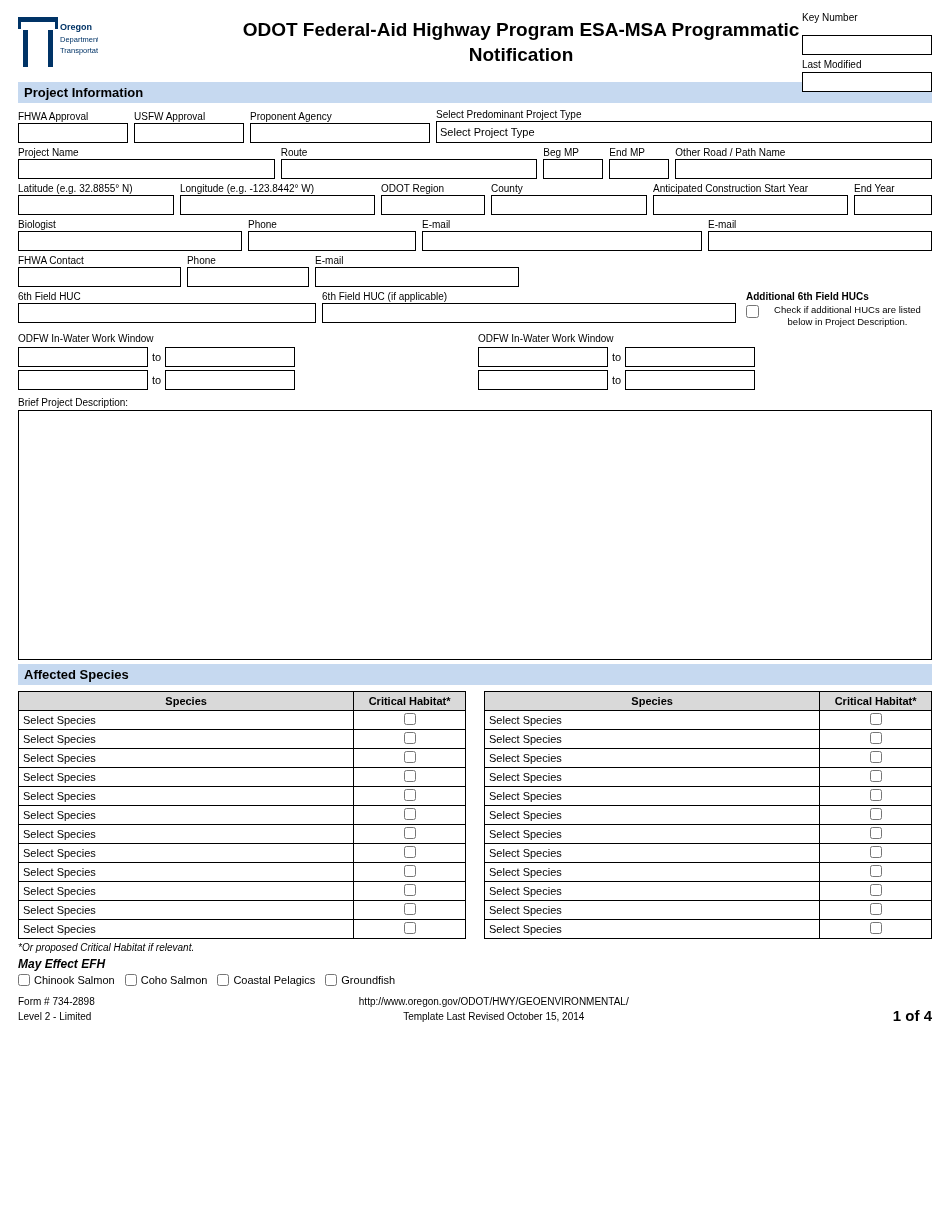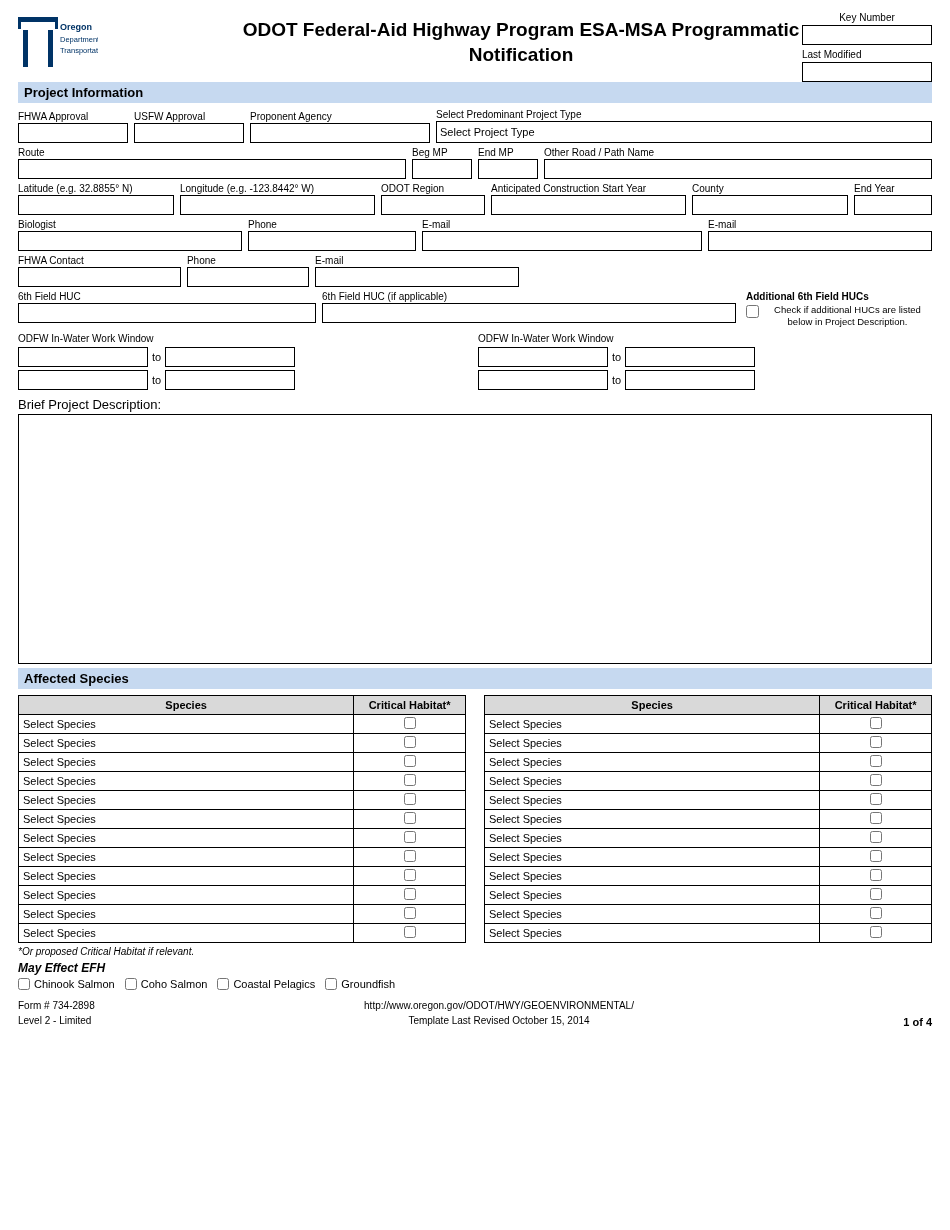--- a/index.html
+++ b/index.html
@@ -43,22 +43,21 @@
     }
     .key-number-box {
       position: absolute;
       right: 0;
       top: 0;
       width: 130px;
       font-size: 10px;
     }
     .key-number-box .kn-label {
       font-size: 10px;
-      margin-bottom: 2px;
-      text-align: center;
+      margin-bottom: 12px;
     }
     .key-number-box .kn-field {
       border: 1px solid #000;
       height: 20px;
       width: 100%;
       margin-bottom: 4px;
     }
     .key-number-box .lm-label {
       font-size: 10px;
       margin-bottom: 2px;
@@ -253,34 +252,34 @@
       font-size: 10px;
     }
     .page-footer .left {
       line-height: 1.5;
     }
     .page-footer .center {
       text-align: center;
       line-height: 1.5;
     }
     .page-footer .right {
-      font-size: 11px;
+      font-size: 15px;
       font-weight: bold;
       text-align: right;
     }
 
     
     .divider {
       width: 6px;
       background: transparent;
       flex-shrink: 0;
     }
 
     .brief-desc-label {
-      font-size: 13px;
+      font-size: 10px;
       margin-bottom: 2px;
     }
   </style>
 </head>
 <body>
 
 <div class="page">
 
   <div class="header">
 
@@ -338,20 +337,24 @@
     <div class="form-field" style="flex:1;">
       <label>Select Predominant Project Type</label>
       <select class="select-project-type">
         <option>Select Project Type</option>
       </select>
     </div>
   </div>
 
   <div class="form-row">
     <div class="form-field" style="flex:2;">
+      <label>Project Name</label>
+      <input type="text" style="">
+    </div>
+    <div class="form-field" style="flex:2;">
       <label>Route</label>
       <input type="text" style="">
     </div>
     <div class="form-field" style="flex:0 0 60px;">
       <label>Beg MP</label>
       <input type="text" style="">
     </div>
     <div class="form-field" style="flex:0 0 60px;">
       <label>End MP</label>
       <input type="text" style="">
@@ -368,26 +371,26 @@
       <input type="text" style="">
     </div>
     <div class="form-field" style="flex:1.5;">
       <label>Longitude (e.g. -123.8442° W)</label>
       <input type="text" style="">
     </div>
     <div class="form-field" style="flex:0.8;">
       <label>ODOT Region</label>
       <input type="text" style="">
     </div>
+    <div class="form-field" style="flex:1.2;">
+      <label>County</label>
+      <input type="text" style="">
+    </div>
     <div class="form-field" style="flex:1.5;">
       <label>Anticipated Construction Start Year</label>
-      <input type="text" style="">
-    </div>
-    <div class="form-field" style="flex:1.2;">
-      <label>County</label>
       <input type="text" style="">
     </div>
     <div class="form-field" style="flex:0.6;">
       <label>End Year</label>
       <input type="text" style="">
     </div>
   </div>
 
   <div class="form-row">
     <div class="form-field" style="flex:1.2;">

